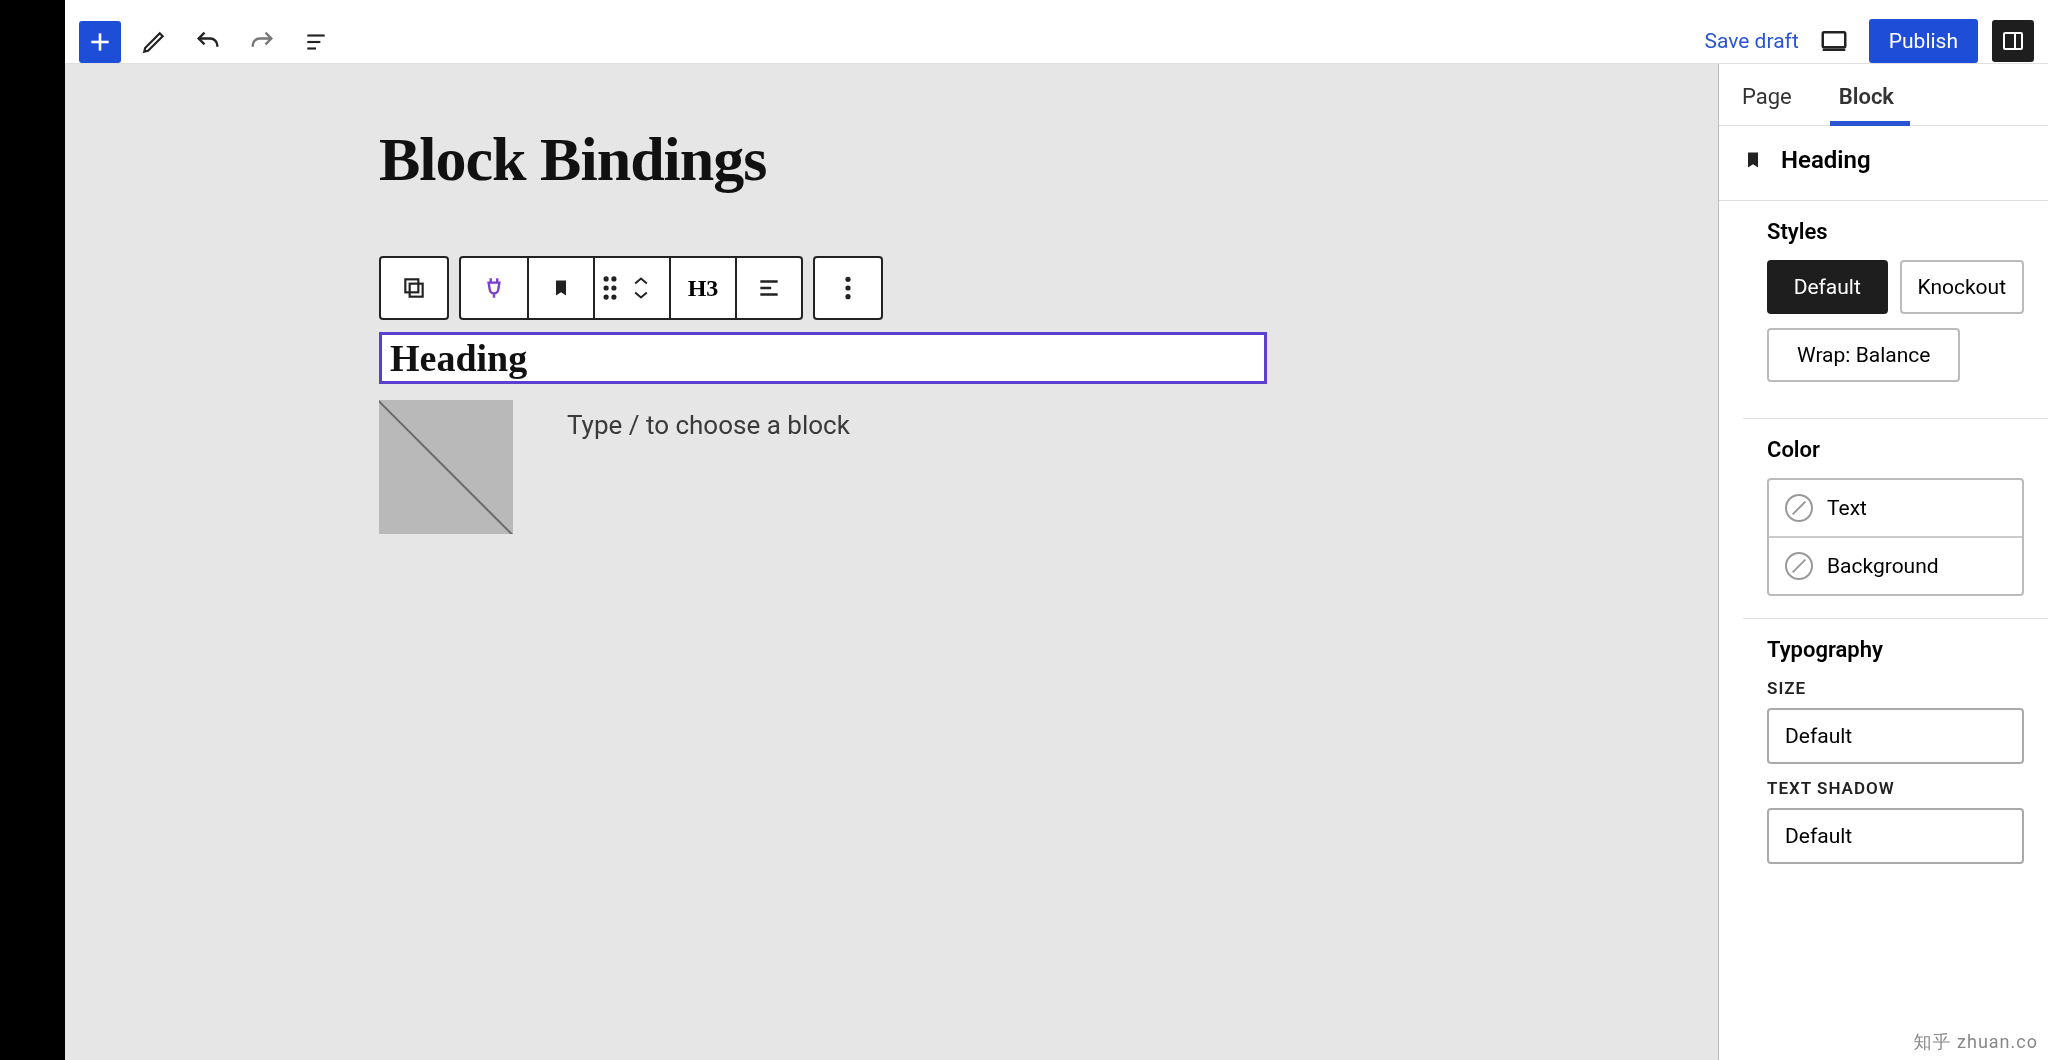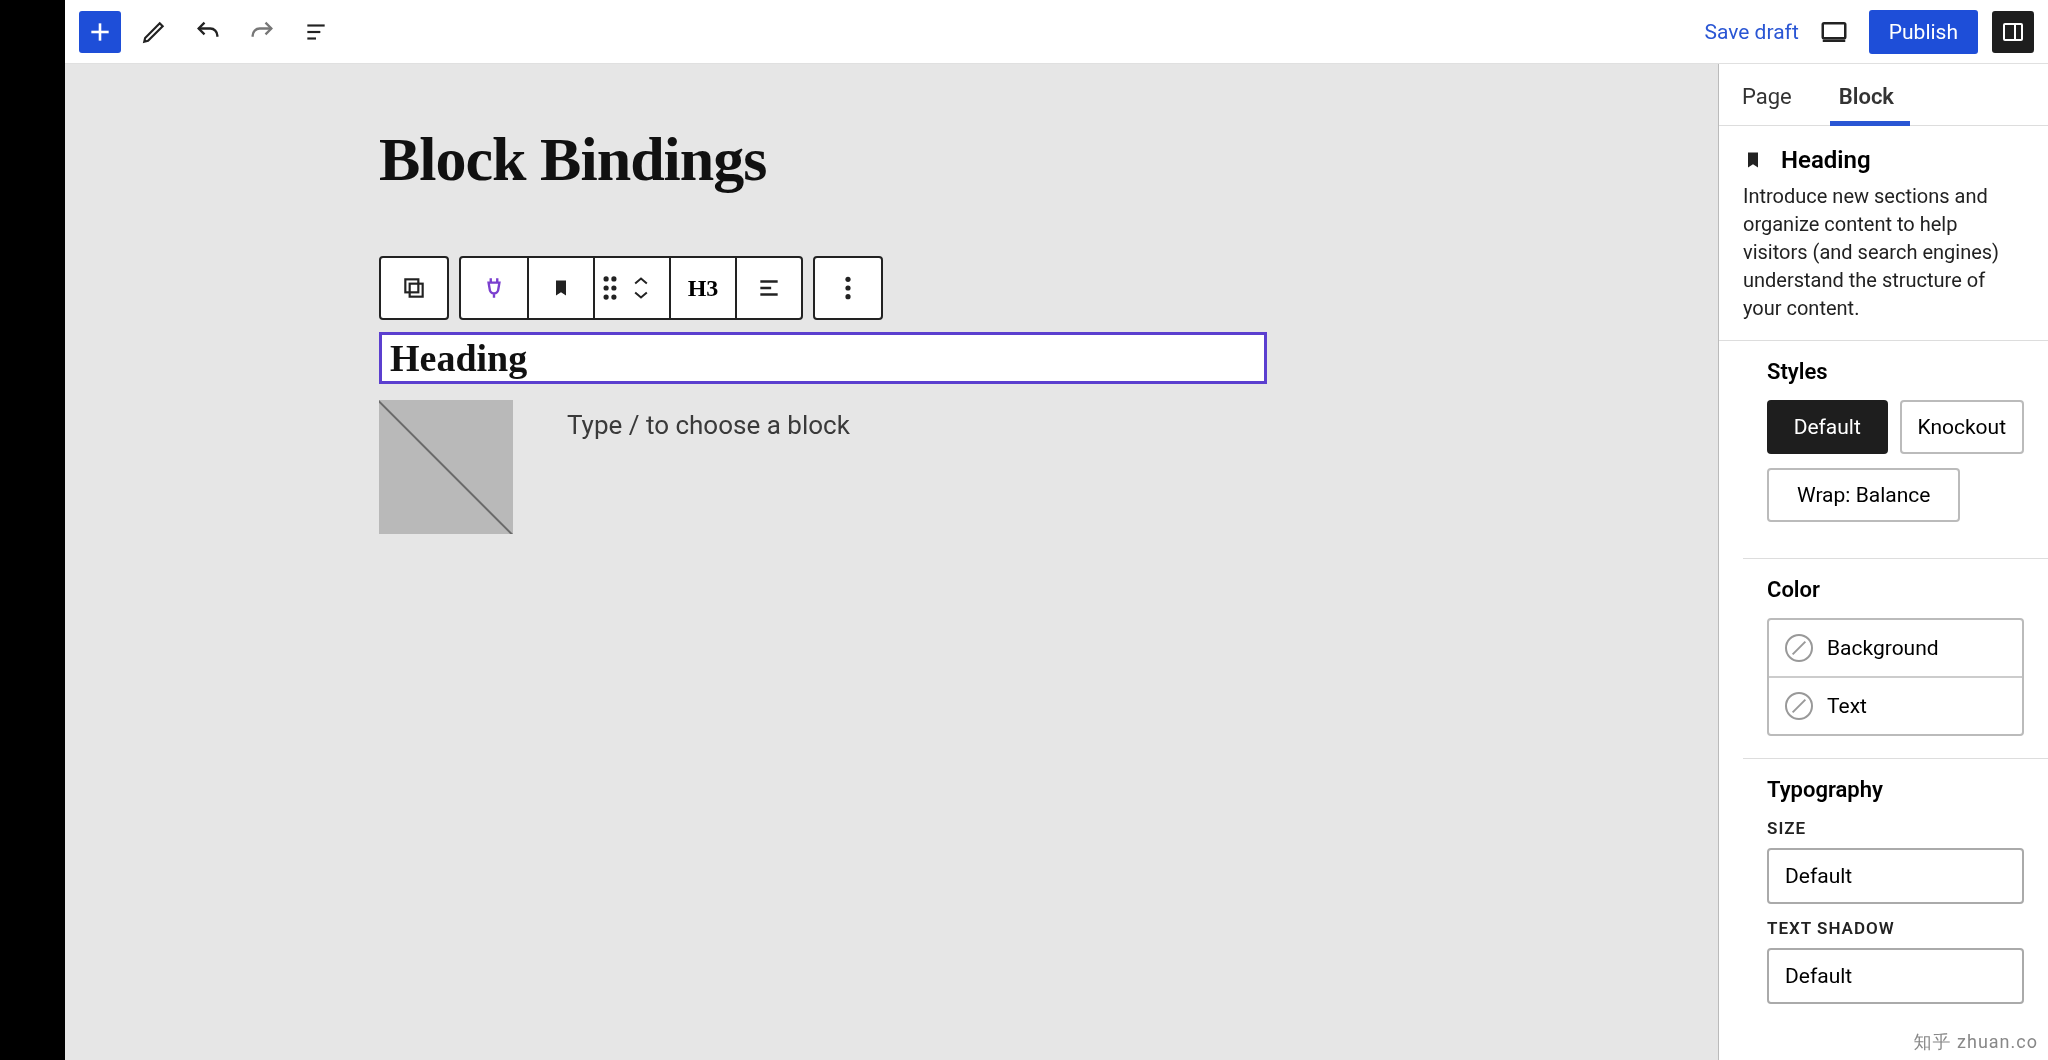--- a/index.html
+++ b/index.html
@@ -1,19 +1,19 @@
 <!DOCTYPE html>
 <html><head>
 <meta charset="utf-8">
 <style>
   * { box-sizing: border-box; margin: 0; padding: 0; }
   html, body { width: 2048px; height: 1060px; font-family: -apple-system, BlinkMacSystemFont, "Segoe UI", Roboto, sans-serif; background: #000; overflow: hidden; }
   .app-frame { position: absolute; left: 65px; top: 0; right: 0; bottom: 0; background: #e5e5e5; }
   
-  .top-toolbar { position: absolute; top: 0; left: 0; right: 0; height: 64px; background: #fff; display: flex; align-items: center; padding: 0 14px; border-bottom: 1px solid #e0e0e0; }
+  .top-toolbar { position: absolute; top: 0; left: 0; right: 0; height: 64px; background: #fff; display: flex; align-items: flex-end; padding: 0 14px; border-bottom: 1px solid #e0e0e0; }
   .top-left { display: flex; align-items: center; gap: 12px; }
   .add-btn { width: 42px; height: 42px; background: #1e4ed8; color: #fff; display: flex; align-items: center; justify-content: center; border-radius: 3px; cursor: pointer; }
   .icon-btn { width: 42px; height: 42px; display: flex; align-items: center; justify-content: center; cursor: pointer; color: #1e1e1e; }
   .top-right { margin-left: auto; display: flex; align-items: center; gap: 14px; }
   .save-draft { color: #2a56d4; font-size: 21px; cursor: pointer; }
   .view-btn { width: 42px; height: 42px; display:flex; align-items:center; justify-content:center; cursor:pointer; }
   .publish-btn { background:#1e4ed8; color:#fff; padding: 10px 20px; border-radius: 3px; font-size: 21px; cursor:pointer; }
   .panel-toggle { width: 42px; height: 42px; background:#1e1e1e; color:#fff; display:flex; align-items:center; justify-content:center; border-radius:3px; cursor:pointer; }
   
   .canvas { position:absolute; top:64px; left:0; right:330px; bottom:0; background:#e6e6e6; overflow:hidden; }
@@ -194,44 +194,43 @@
       <div class="tab active">Block</div>
     </div>
 
     <div class="block-header">
       <div class="bh-row">
         <svg width="20" height="26" viewBox="0 0 24 24" fill="#222">
             <path d="M6 3h12v18l-6-4-6 4V3z"></path>
           </svg>
         <span class="bh-title">Heading</span>
       </div>
-      <div class="bh-desc">Introduce new sections and organize content to help visitors (and search engines) understand the structure of your content.</div>
     </div>
 
     <div class="section">
       <div class="sec-title">Styles</div>
       <div class="style-row">
         <div class="style-btn dark">Default</div>
         <div class="style-btn light">Knockout</div>
       </div>
       <div class="style-row">
         <div class="style-btn light" style="flex:0 0 auto; padding:0 28px;">Wrap: Balance</div>
       </div>
     </div>
 
     <div class="section">
       <div class="sec-title">Color</div>
       <div class="color-box">
         <div class="color-row">
           <div class="swatch"></div>
-          <span class="color-label">Background</span>
+          <span class="color-label">Text</span>
         </div>
         <div class="color-row">
           <div class="swatch"></div>
-          <span class="color-label">Text</span>
+          <span class="color-label">Background</span>
         </div>
       </div>
     </div>
 
     <div class="section" style="border-bottom:none;">
       <div class="sec-title">Typography</div>
       <div class="field-label">SIZE</div>
       <div class="select">Default</div>
       <div class="field-label">TEXT SHADOW</div>
       <div class="select">Default</div>

